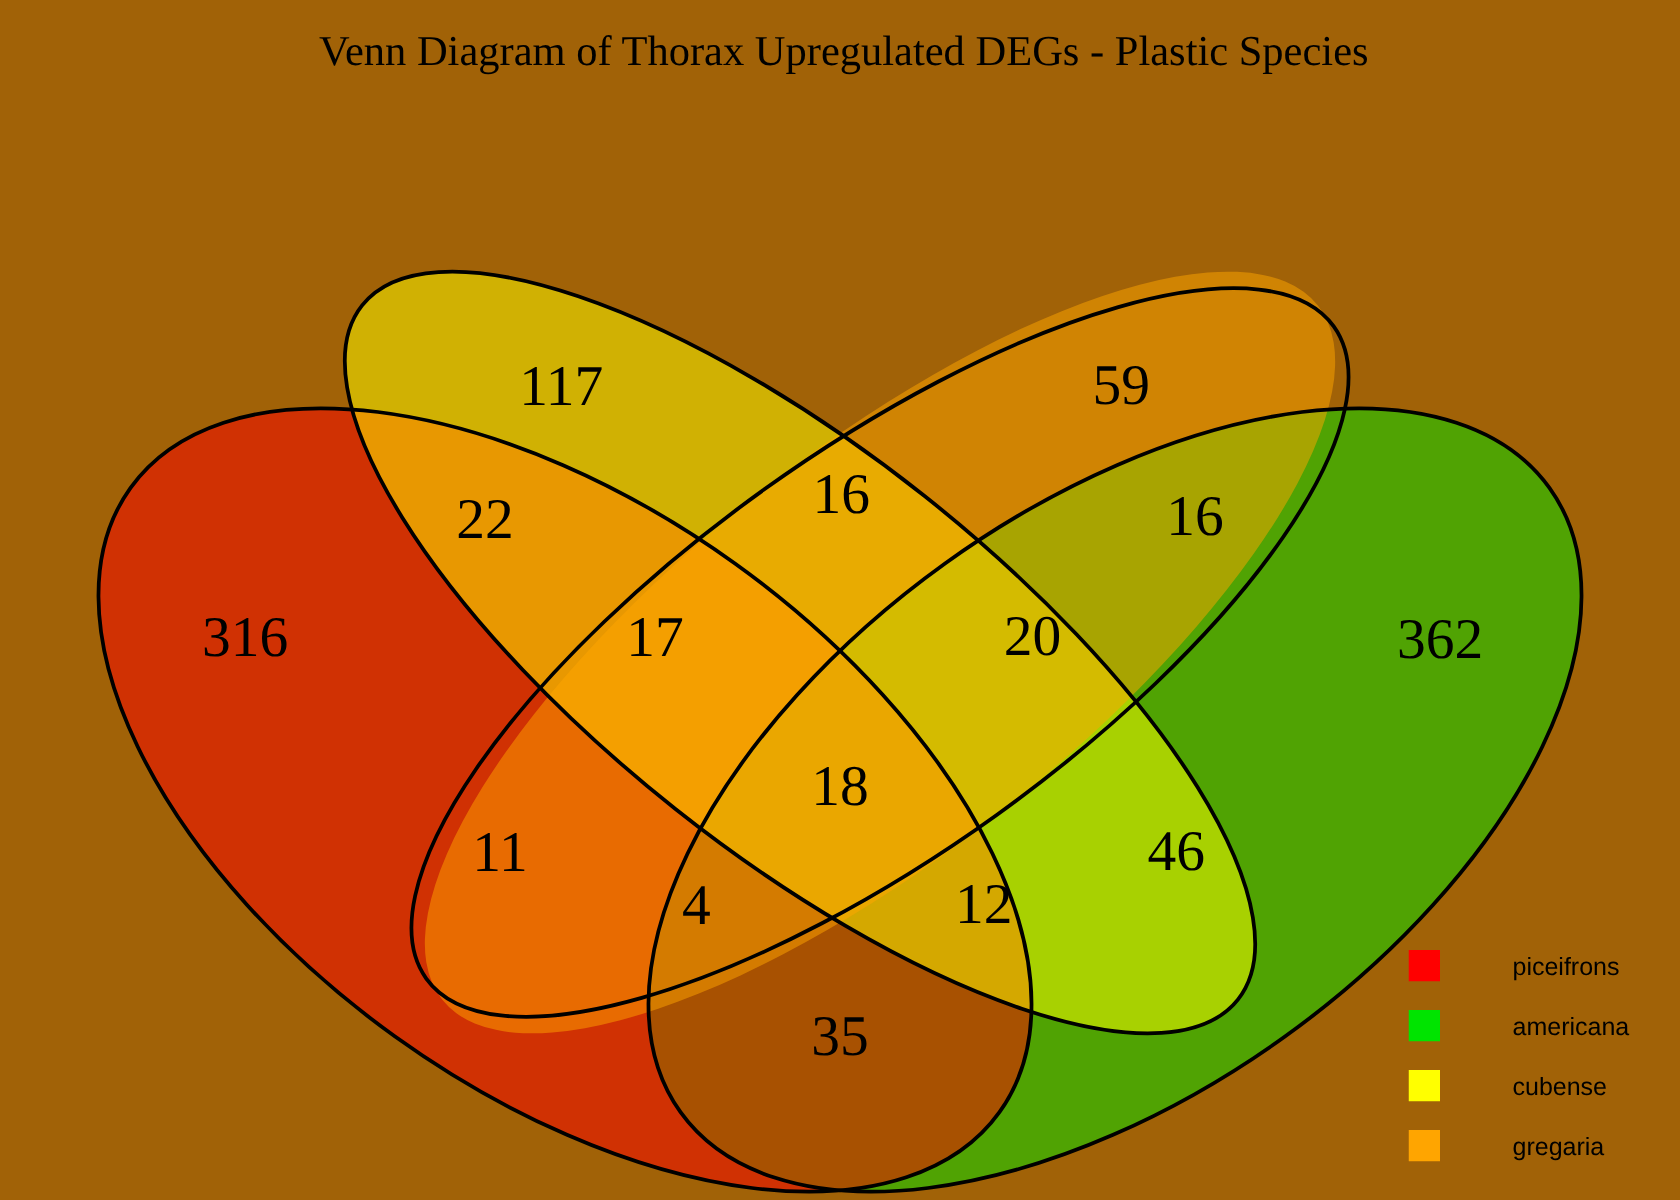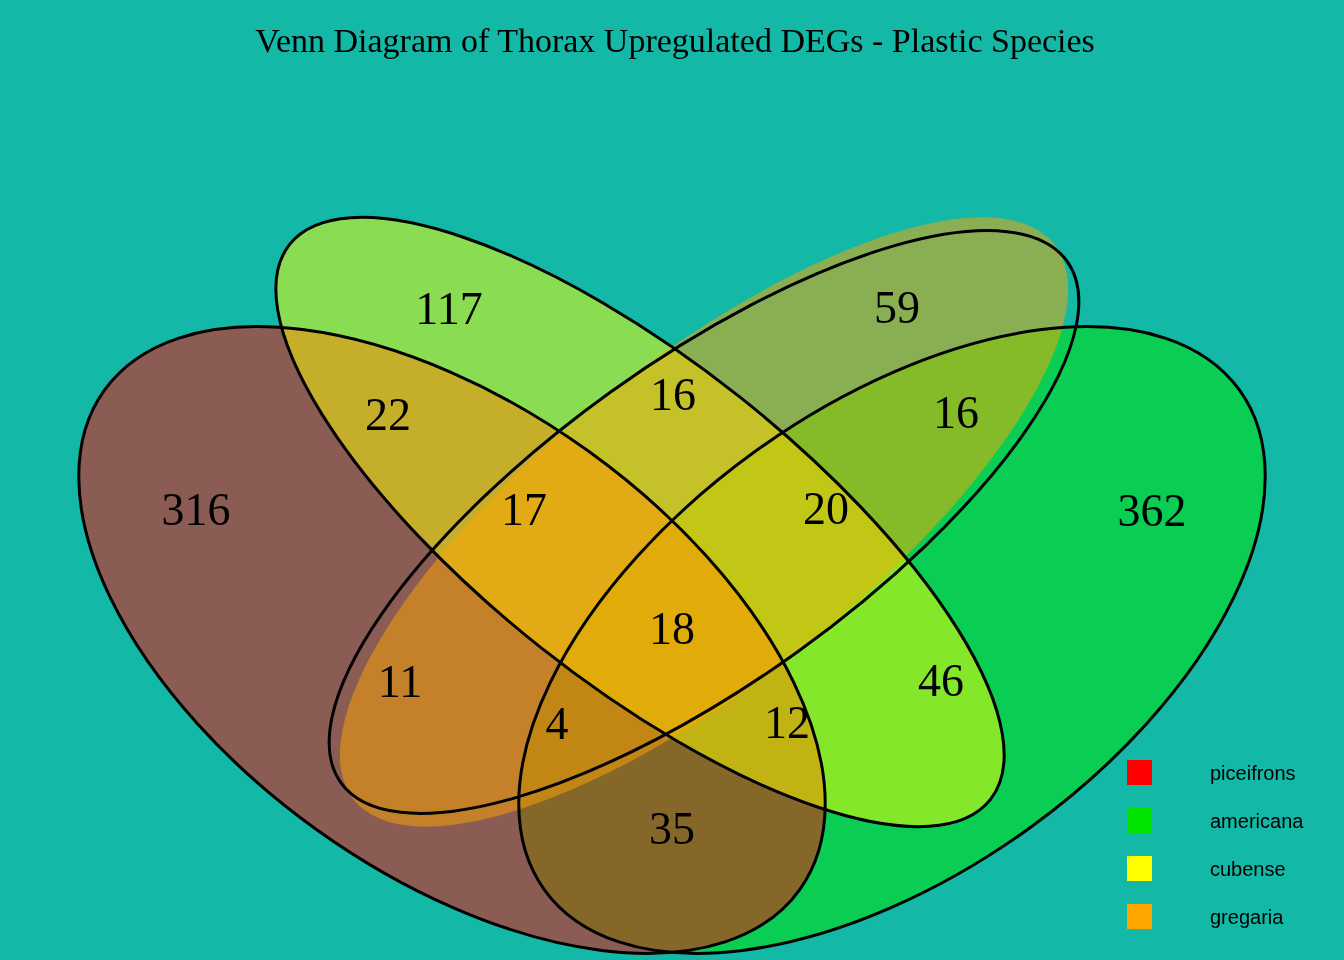--- a/index.html
+++ b/index.html
@@ -1,20 +1,20 @@
 <!DOCTYPE html>
 <html><head>
 <meta charset="utf-8">
 <style>
   html, body { margin: 0; padding: 0; background: #ffffff; }
   .page {
     position: relative;
     width: 1344px;
     height: 960px;
-    background: #14b8a6;
+    background: #a16207;
     overflow: hidden;
     text-align: right;
   }
   svg { display: block; }
   .chart-title {
     font-family: "Liberation Serif", "DejaVu Serif", serif;
     font-size: 34px;
     fill: #000000;
   }
   .region-count {

